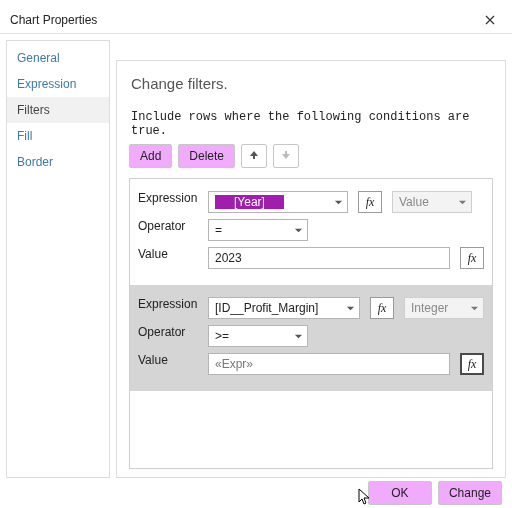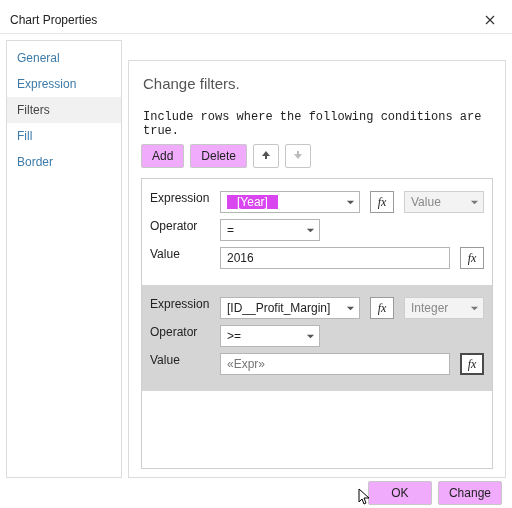--- a/index.html
+++ b/index.html
@@ -119,23 +119,23 @@
     border: 1px solid #b5b5b5;
     background: #fff;
     height: 22px;
     display: flex;
     align-items: center;
     justify-content: space-between;
     padding: 0 4px 0 6px;
     font-size: 12px;
   }
   .select .txt.hi {
-    background: #d946ef;
+    background: #a21caf;
     color: #fff;
-    padding: 0 10px;
+    padding: 0 19px;
   }
   .select .chev svg { width: 9px; height: 9px; display:block;}
   .input {
     border: 1px solid #b5b5b5;
     background: #fff;
     height: 22px;
     padding: 0 6px;
     font-size: 12px;
     display: flex;
     align-items: center;
@@ -255,30 +255,30 @@
             <span class="chev">
                 <svg viewBox="0 0 10 10">
                   <path d="M1 3 L5 7 L9 3 Z" fill="#555"></path>
                 </svg>
               </span>
           </div>
         </div>
         <div class="row">
           <span class="lbl">Value</span>
           <div class="input">
-            <span>2016</span>
+            <span>2023</span>
           </div>
           <div class="fx">fx</div>
         </div>
       </div>
 
       <div class="filter-block sel">
         <div class="row">
           <span class="lbl">Expression</span>
-          <div class="select" style="width:140px">
+          <div class="select" style="width:152px">
             <span>[ID__Profit_Margin]</span>
             <span class="chev">
                 <svg viewBox="0 0 10 10">
                   <path d="M1 3 L5 7 L9 3 Z" fill="#555"></path>
                 </svg>
               </span>
           </div>
           <div class="fx">fx</div>
           <div class="typebox">
             <span>Integer</span>

